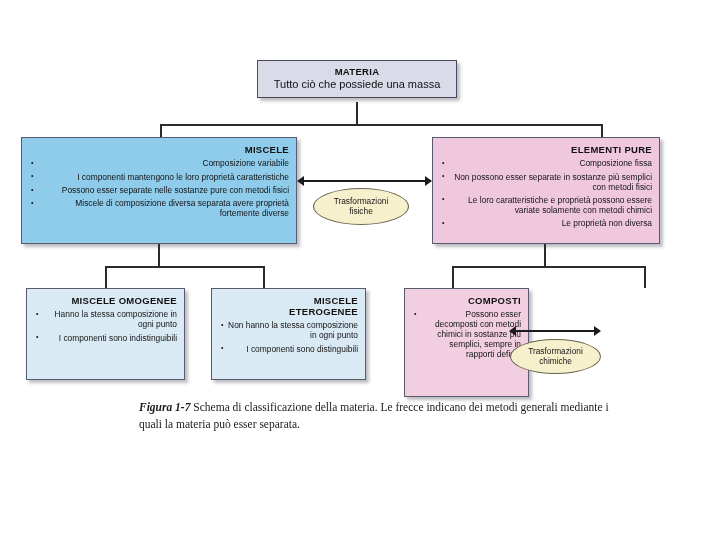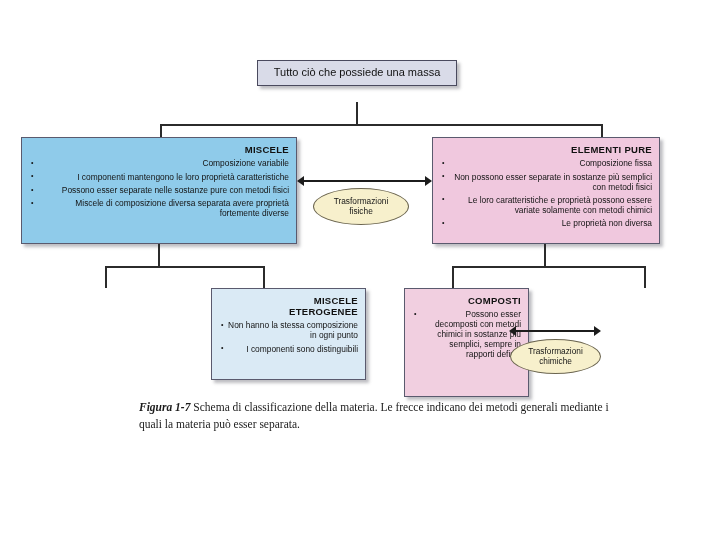--- a/index.html
+++ b/index.html
@@ -140,20 +140,21 @@
     font-weight: bold;
     font-style: italic;
   }
 </style>
 </head>
 <body>
 
 <div id="page">
 
   <div class="node root-box" style="left:257px; top:60px; width:200px;">
+    <div class="title">MATERIA</div>
     <div class="sub">Tutto ciò che possiede una massa</div>
   </div>
 
   <div class="vline" style="left:356px; top:102px; height:23px;"></div>
   <div class="hline" style="left:160px; top:124px; width:443px;"></div>
   <div class="vline" style="left:160px; top:124px; height:15px;"></div>
   <div class="vline" style="left:601px; top:124px; height:15px;"></div>
 
   <div class="node blue-strong" style="left:21px; top:137px; width:276px; height:107px;">
     <div class="title">MISCELE</div>
@@ -186,20 +187,27 @@
   <div class="vline" style="left:158px; top:244px; height:24px;"></div>
   <div class="hline" style="left:105px; top:266px; width:160px;"></div>
   <div class="vline" style="left:105px; top:266px; height:22px;"></div>
   <div class="vline" style="left:263px; top:266px; height:22px;"></div>
 
   <div class="vline" style="left:544px; top:244px; height:24px;"></div>
   <div class="hline" style="left:452px; top:266px; width:194px;"></div>
   <div class="vline" style="left:452px; top:266px; height:22px;"></div>
   <div class="vline" style="left:644px; top:266px; height:22px;"></div>
 
+  <div class="node blue-light" style="left:26px; top:288px; width:159px; height:92px;">
+    <div class="title">MISCELE OMOGENEE</div>
+    <ul>
+      <li>Hanno la stessa composizione in ogni punto</li>
+      <li>I componenti sono indistinguibili</li>
+    </ul>
+  </div>
 
   <div class="node blue-light" style="left:211px; top:288px; width:155px; height:92px;">
     <div class="title">MISCELE
 ETEROGENEE</div>
     <ul>
       <li>Non hanno la stessa composizione in ogni punto</li>
       <li>I componenti sono distinguibili</li>
     </ul>
   </div>
 

